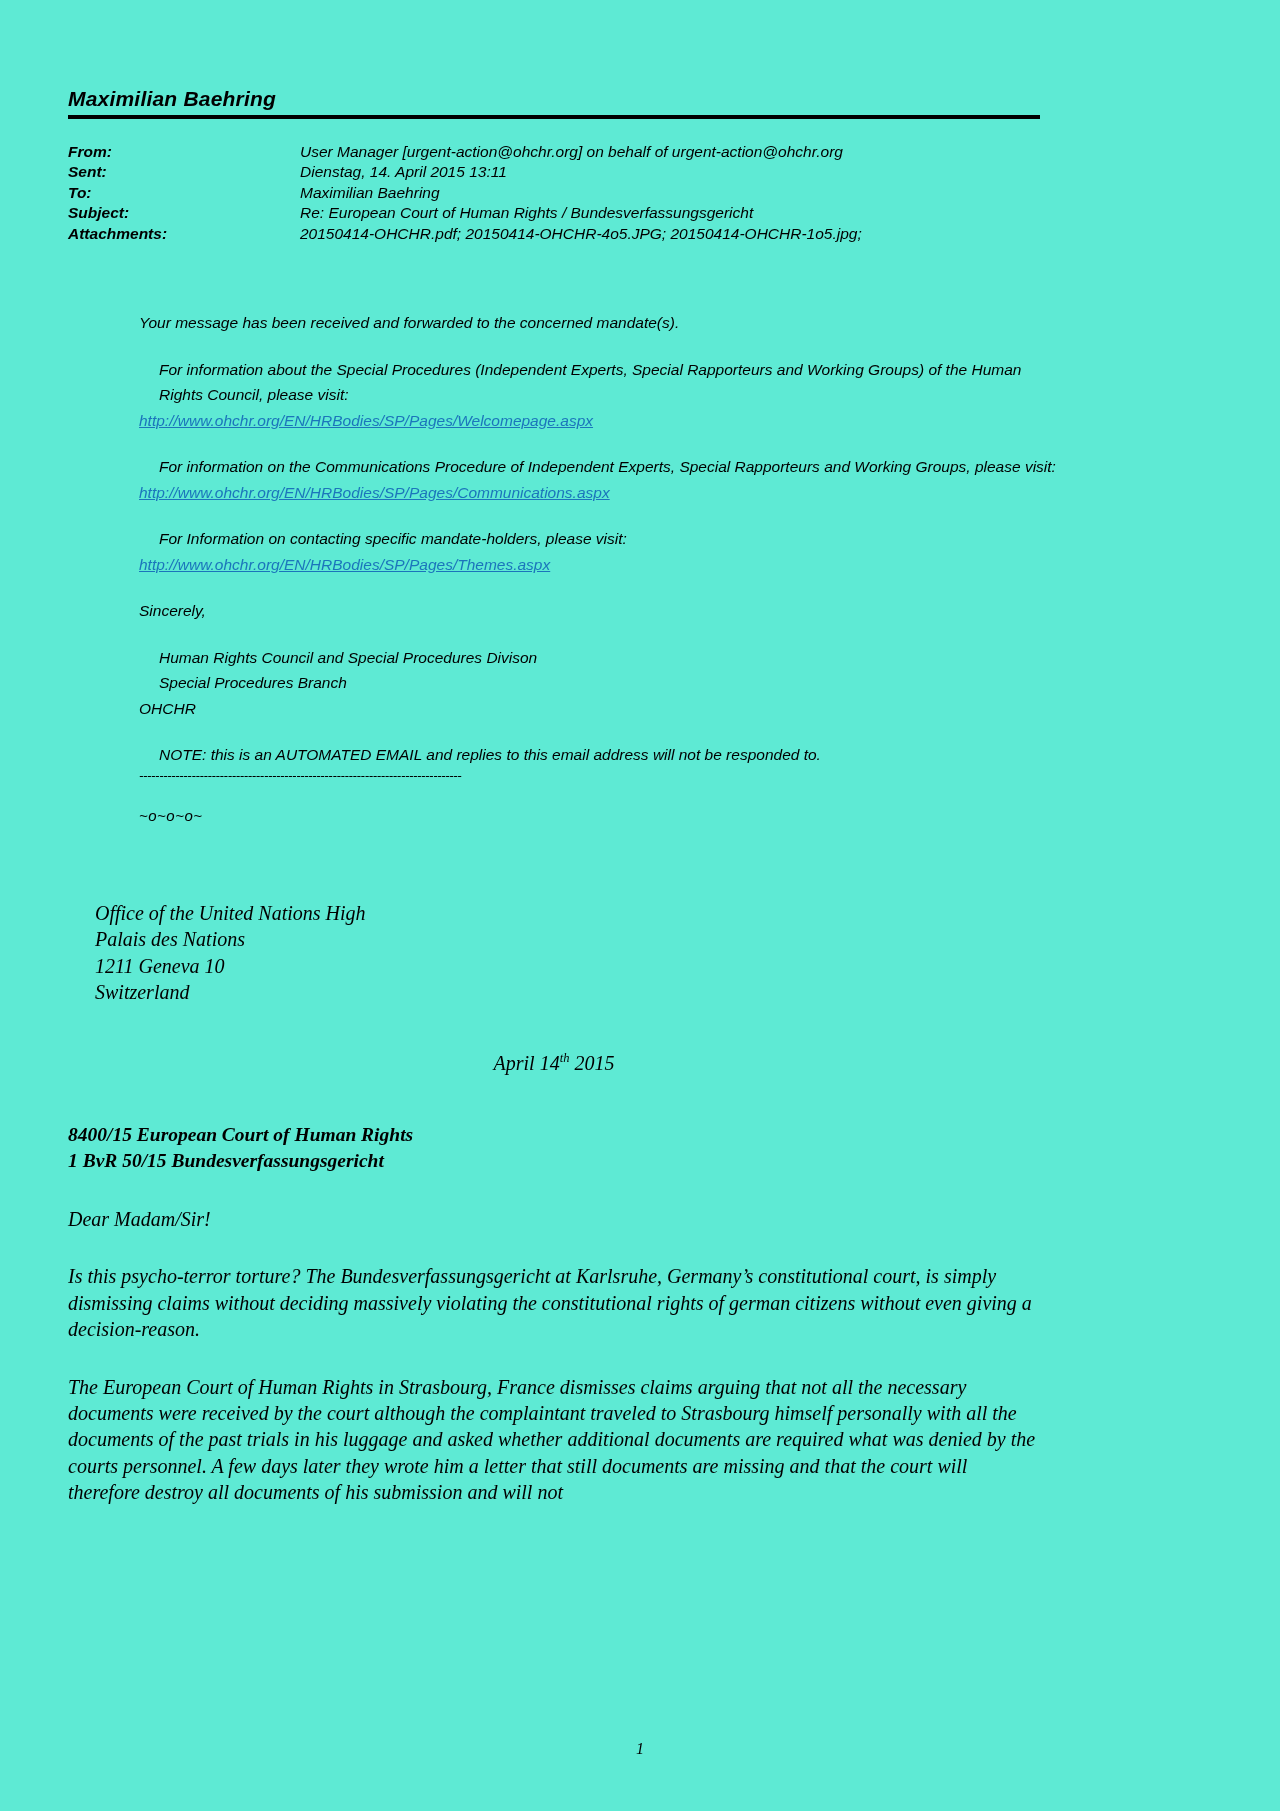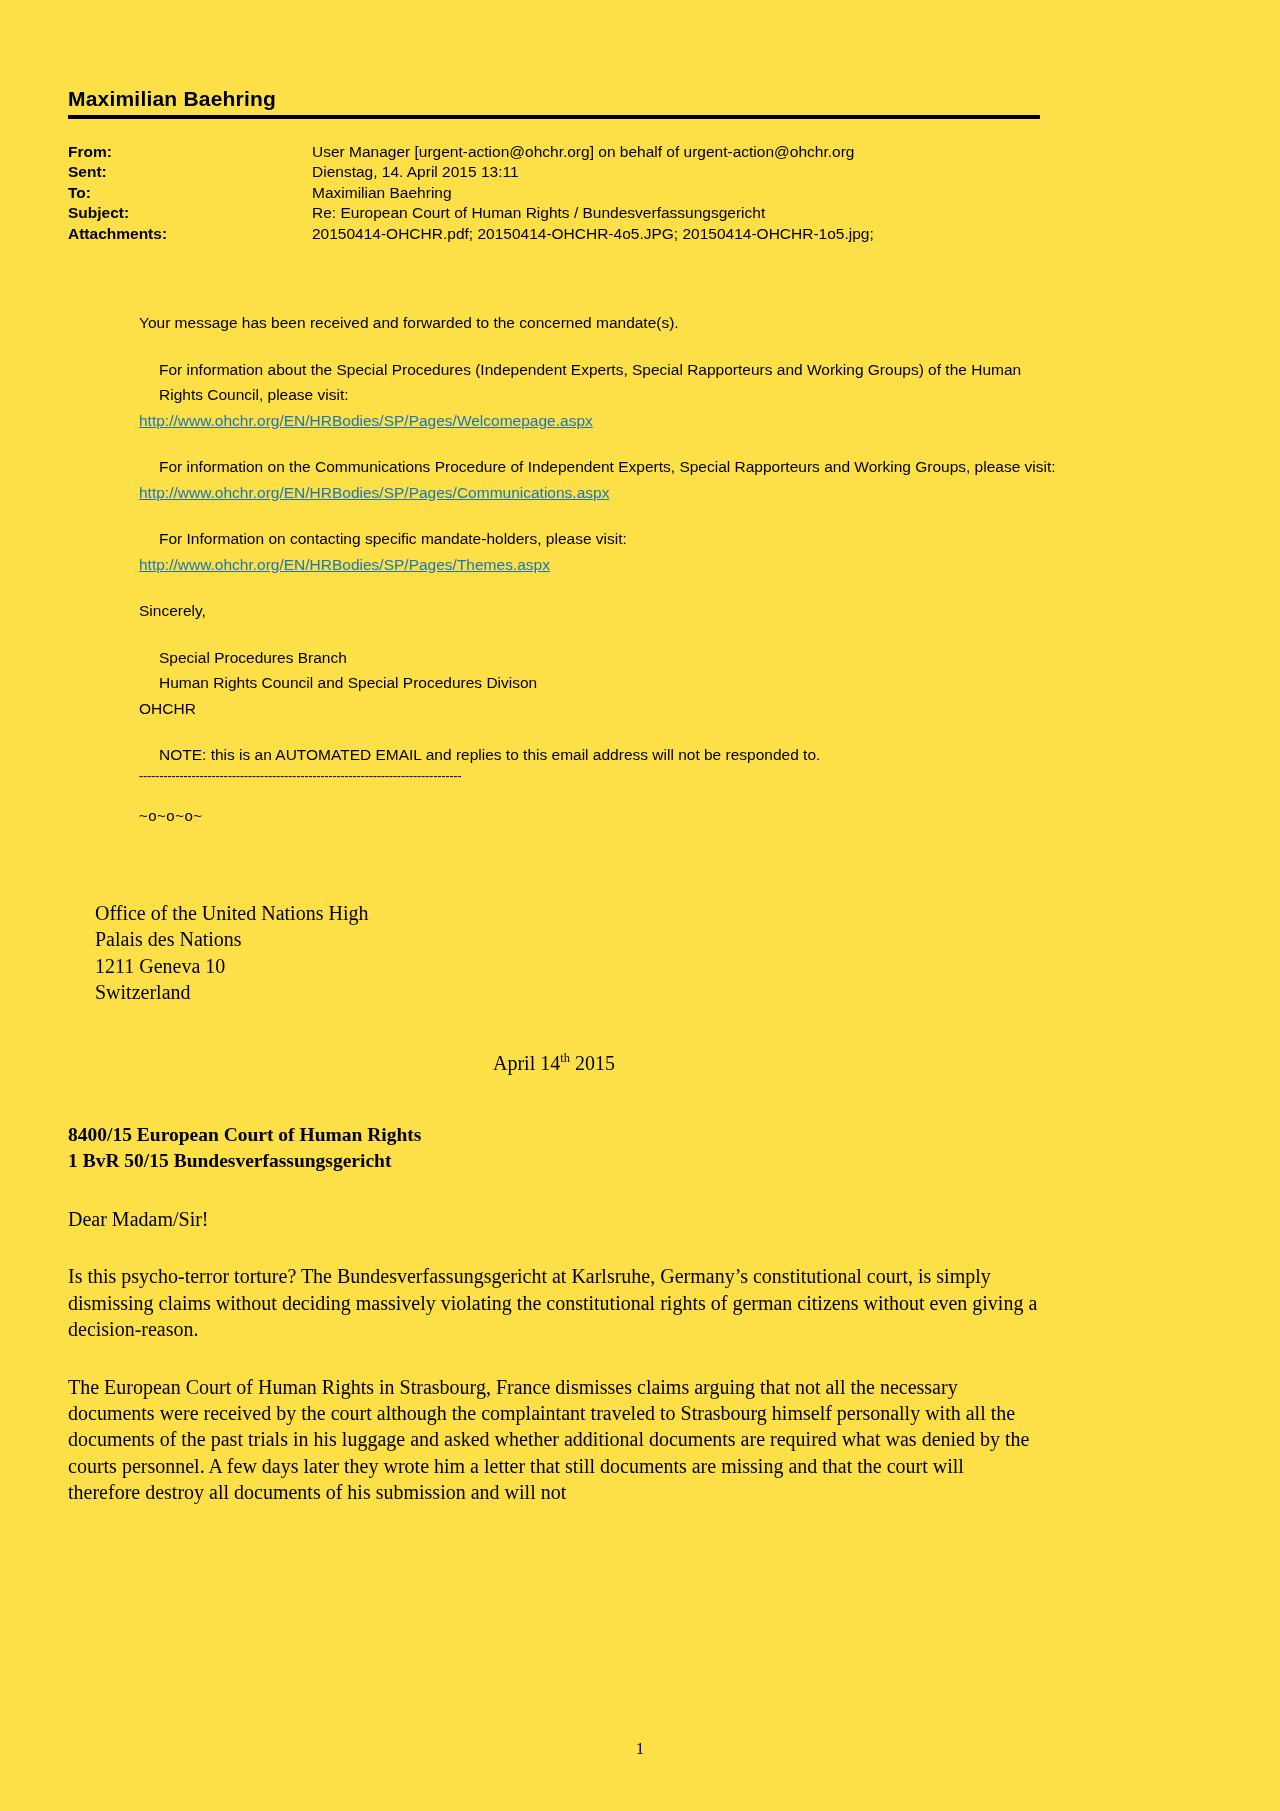--- a/index.html
+++ b/index.html
@@ -15,22 +15,23 @@
     font-family: "Liberation Sans", sans-serif;
     color: #000000;
     -webkit-font-smoothing: antialiased;
   }
 
   .page {
     position: absolute;
     left: 0; top: 0;
     width: 1280px;
     height: 1811px;
-    background: #fde047;
+    background: #5eead4;
     overflow: hidden;
+    font-style: italic;
   }
 
   
   .doc-header {
     position: absolute;
     left: 68px;
     top: 86px;
     width: 972px;
   }
   .sender-name {
@@ -54,21 +55,20 @@
     position: absolute;
     left: 68px;
     top: 142px;
     width: 980px;
     font-size: 15.5px;
     line-height: 20.4px;
   }
   .meta-row {
     display: flex;
     align-items: center;
-    gap: 12px;
   }
   .meta-label {
     width: 232px;
     flex: 0 0 232px;
     font-weight: bold;
     font-size: 15.5px;
   }
   .meta-value {
     flex: 1 1 auto;
     font-size: 15.5px;
@@ -216,22 +216,22 @@
     <p><a class="email-link" href="#">http://www.ohchr.org/EN/HRBodies/SP/Pages/Welcomepage.aspx </a></p>
 
     <p class="tight">For information on the Communications Procedure of Independent Experts, Special Rapporteurs and Working Groups, please visit:</p>
     <p><a class="email-link" href="#">http://www.ohchr.org/EN/HRBodies/SP/Pages/Communications.aspx</a></p>
 
     <p class="tight">For Information on contacting specific mandate-holders, please visit:</p>
     <p><a class="email-link" href="#">http://www.ohchr.org/EN/HRBodies/SP/Pages/Themes.aspx</a></p>
 
     <p>Sincerely,</p>
 
+    <p class="tight">Human Rights Council and Special Procedures Divison</p>
     <p class="tight">Special Procedures Branch</p>
-    <p class="tight">Human Rights Council and Special Procedures Divison</p>
     <p>OHCHR</p>
 
     <p class="tight">NOTE: this is an AUTOMATED EMAIL and replies to this email address will not be responded to.</p>
     <p class="dashline">--------------------------------------------------------------------------------</p>
     <p class="squiggle">~o~o~o~</p>
 
   </div>
 
   <div class="letter">
 

